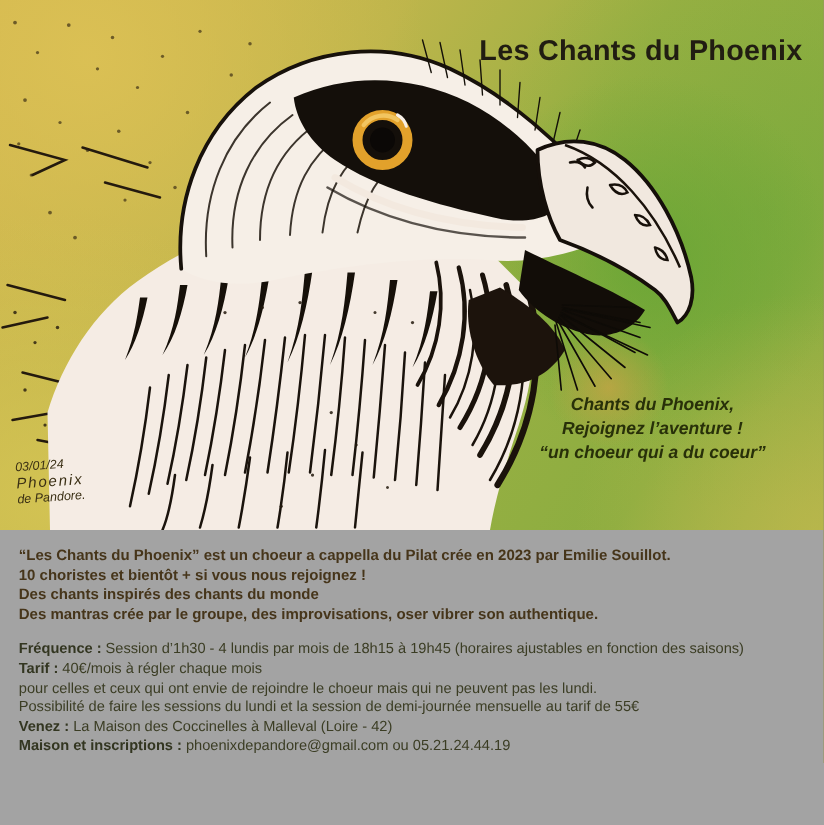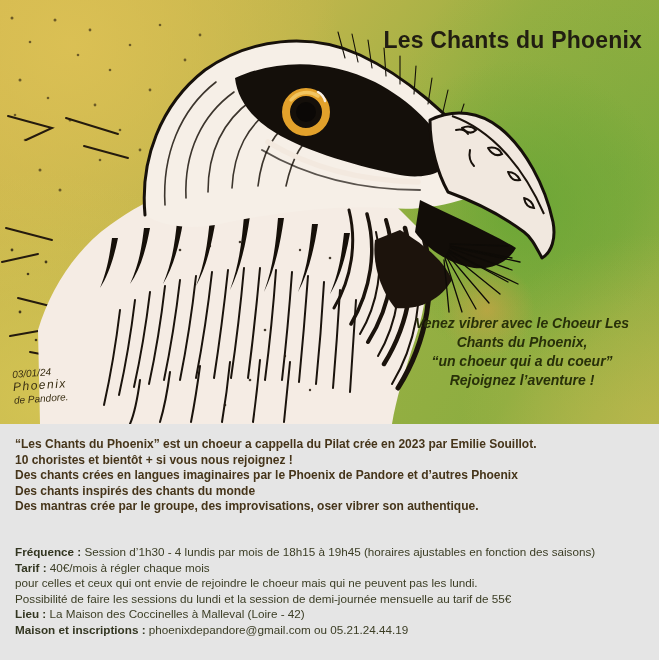--- a/index.html
+++ b/index.html
@@ -20,24 +20,24 @@
   }
   .signature{
     position:absolute;left:13px;top:366px;transform:rotate(-4deg);
     color:#3a2f14;font-style:italic;line-height:13px;
   }
   .sig-date{font-size:10px;}
   .sig-name{font-size:12px;letter-spacing:1.5px;}
   .sig-name2{font-size:10px;}
   .bottom{
     position:absolute;top:424px;left:0;right:0;bottom:0;
-    background:#e5e5e5;padding:13px 10px 0 15px;
+    background:#a3a3a3;padding:13px 10px 0 15px;
   }
   .about div{font-size:12px;font-weight:700;line-height:15.6px;color:#46351a;white-space:nowrap;}
-  .details{margin-top:29px;}
+  .details{margin-top:12px;}
   .details div{font-size:11.7px;line-height:15.6px;color:#3b3d24;white-space:nowrap;}
   .details b{font-weight:700;color:#333621;}
 </style>
 </head>
 <body>
 
 <div class="poster">
 
   <div class="art">
     <svg width="659" height="424" viewBox="0 0 659 424" xmlns="http://www.w3.org/2000/svg">
@@ -266,43 +266,41 @@
           <path d="M 451 247 L 520 262"></path>
             <path d="M 450 252 L 518 284"></path>
         </g>
       </g>
     </svg>
   </div>
 
   <div class="title">Les Chants du Phoenix</div>
 
   <div class="stanza">
-    <div>Venez vibrer avec le Choeur Les</div>
     <div>Chants du Phoenix,</div>
+    <div>Rejoignez l’aventure !</div>
     <div>“un choeur qui a du coeur”</div>
-    <div>Rejoignez l’aventure !</div>
   </div>
 
   <div class="signature">
     <div class="sig-date">03/01/24</div>
     <div class="sig-name">Phoenix</div>
     <div class="sig-name2">de Pandore.</div>
   </div>
 
   <div class="bottom">
     <div class="about">
       <div>“Les Chants du Phoenix” est un choeur a cappella du Pilat crée en 2023 par Emilie Souillot.</div>
       <div>10 choristes et bientôt + si vous nous rejoignez !</div>
-      <div>Des chants crées en langues imaginaires par le Phoenix de Pandore et d’autres Phoenix</div>
       <div>Des chants inspirés des chants du monde</div>
       <div>Des mantras crée par le groupe, des improvisations, oser vibrer son authentique.</div>
     </div>
     <div class="details">
       <div><b>Fréquence :</b><span> Session d’1h30 - 4 lundis par mois de 18h15 à 19h45 (horaires ajustables en fonction des saisons)</span></div>
       <div><b>Tarif :</b><span> 40€/mois à régler chaque mois</span></div>
       <div><b></b><span>pour celles et ceux qui ont envie de rejoindre le choeur mais qui ne peuvent pas les lundi.</span></div>
       <div><b></b><span>Possibilité de faire les sessions du lundi et la session de demi-journée mensuelle au tarif de 55€</span></div>
-      <div><b>Lieu :</b><span> La Maison des Coccinelles à Malleval (Loire - 42)</span></div>
+      <div><b>Venez :</b><span> La Maison des Coccinelles à Malleval (Loire - 42)</span></div>
       <div><b>Maison et inscriptions :</b><span> phoenixdepandore@gmail.com ou 05.21.24.44.19</span></div>
     </div>
   </div>
 
 </div>
 
 </body></html>

